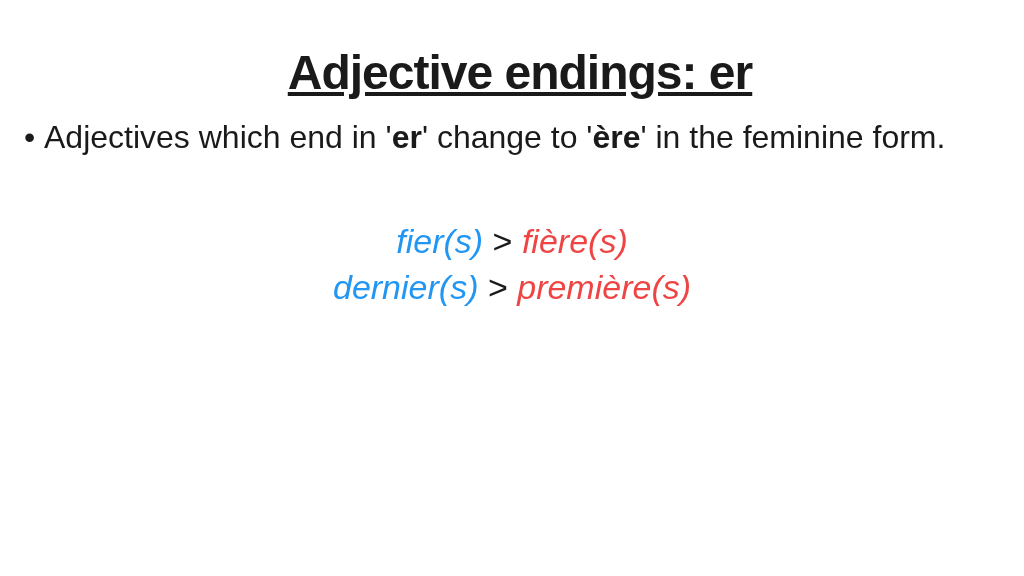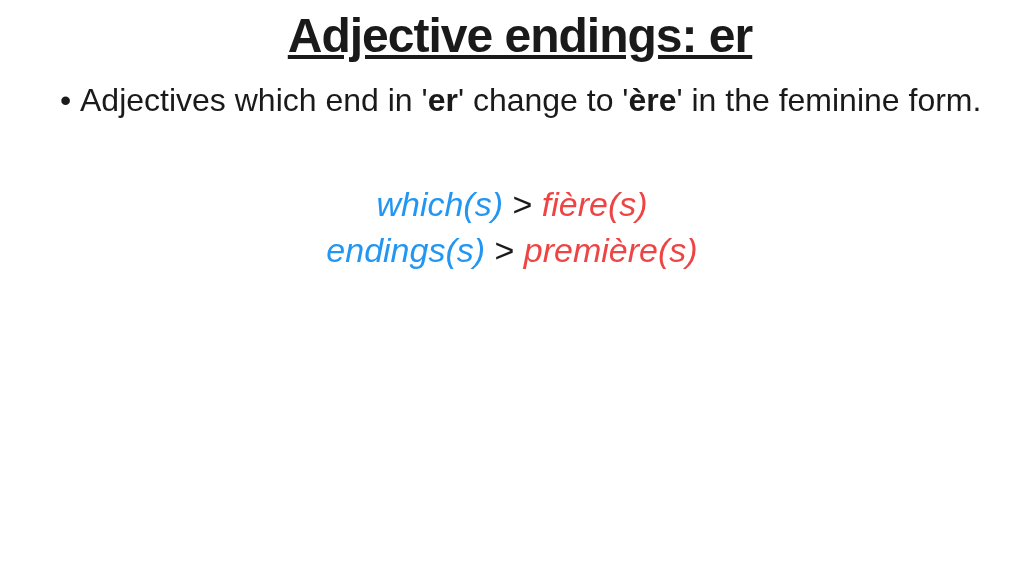--- a/index.html
+++ b/index.html
@@ -11,26 +11,26 @@
       color: #1a1a1a;
       overflow: hidden;
     }
     .title {
       font-size: 48px;
       font-weight: bold;
       text-align: center;
       text-decoration: underline;
       padding: 8px 0 16px 16px;
       letter-spacing: -1px;
+      margin-top: 37px;
     }
     .bullets {
       padding: 0 18px 0 18px;
       font-size: 32px;
       line-height: 1.35;
-      margin-left: 36px;
     }
     .bullet {
       margin-bottom: 6px;
       position: relative;
       padding-left: 26px;
     }
     .bullet::before {
       content: "•";
       position: absolute;
       left: 6px;
@@ -54,22 +54,22 @@
 <h1 class="title">Adjective endings: er</h1>
 
 <div class="bullets">
   <div class="bullet">
     <span>Adjectives which end in '</span><span class="bold">er</span><span>' change to '</span><span class="bold">ère</span><span>' in the feminine form.</span>
   </div>
 </div>
 
 <div class="examples">
   <div>
-    <span class="blue">which(s)</span>
+    <span class="blue">fier(s)</span>
     <span class="sep">&gt;</span>
     <span class="red">fière(s)</span>
   </div>
   <div>
-    <span class="blue">endings(s)</span>
+    <span class="blue">dernier(s)</span>
     <span class="sep">&gt;</span>
     <span class="red">première(s)</span>
   </div>
 </div>
 
 </body></html>

